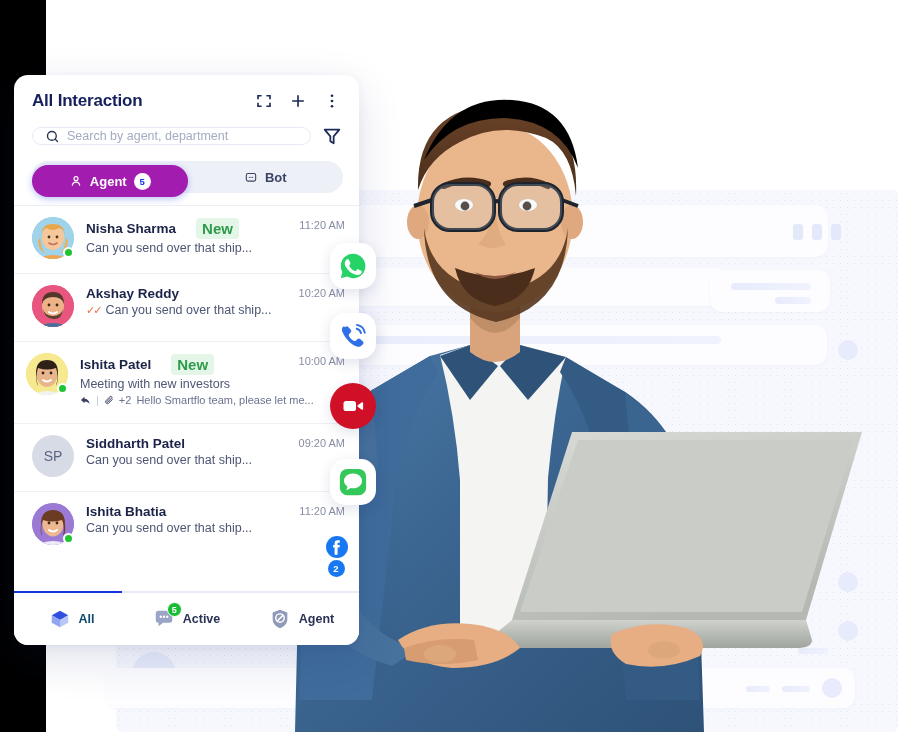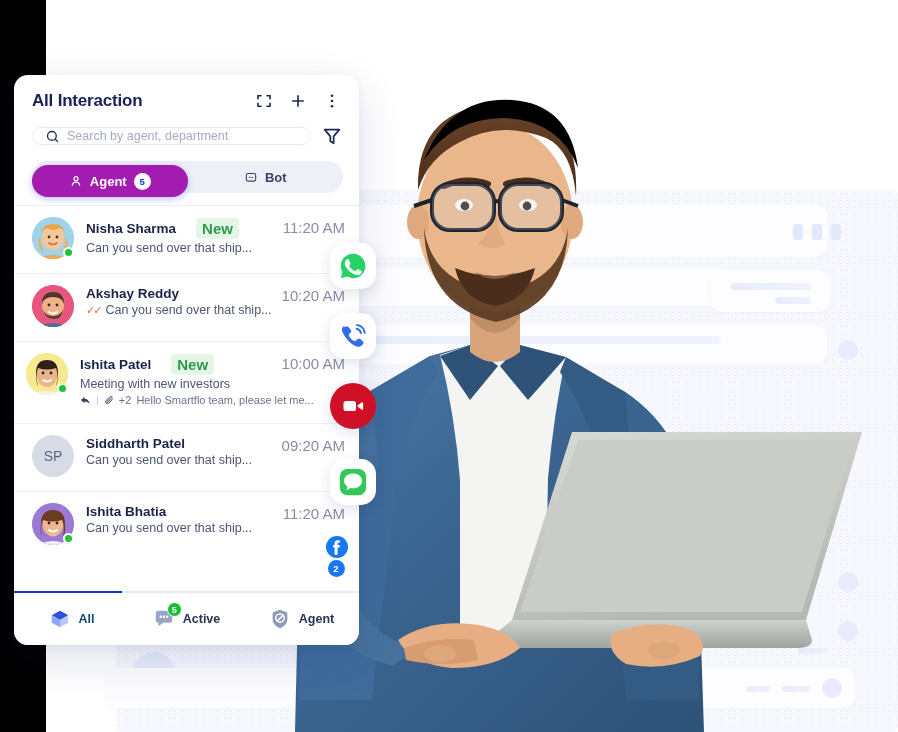--- a/index.html
+++ b/index.html
@@ -171,21 +171,21 @@
     font-size:12.5px; color:#4d5674; margin-top:2px;
     white-space:nowrap; overflow:hidden; text-overflow:ellipsis;
     display:flex; align-items:center; gap:5px;
   }
   .snip.sub{ font-size:11px; color:#6b7290; margin-top:3px; }
   .tick{ color:#f06a3c; font-size:11px; letter-spacing:-2px; }
   .meta-right{
     position:absolute; right:14px; top:13px;
     display:flex; align-items:center; gap:9px;
   }
-  .tm{ font-size:15px; color:#878da4; white-space:nowrap; }
+  .tm{ font-size:11px; color:#878da4; white-space:nowrap; }
 
   
   .chip {
     position:absolute; z-index:70;
     width:46px;height:46px;border-radius:15px;
     background:#fff;
     box-shadow:0 4px 14px rgba(25,40,100,.13);
     display:flex;align-items:center;justify-content:center;
   }
 

